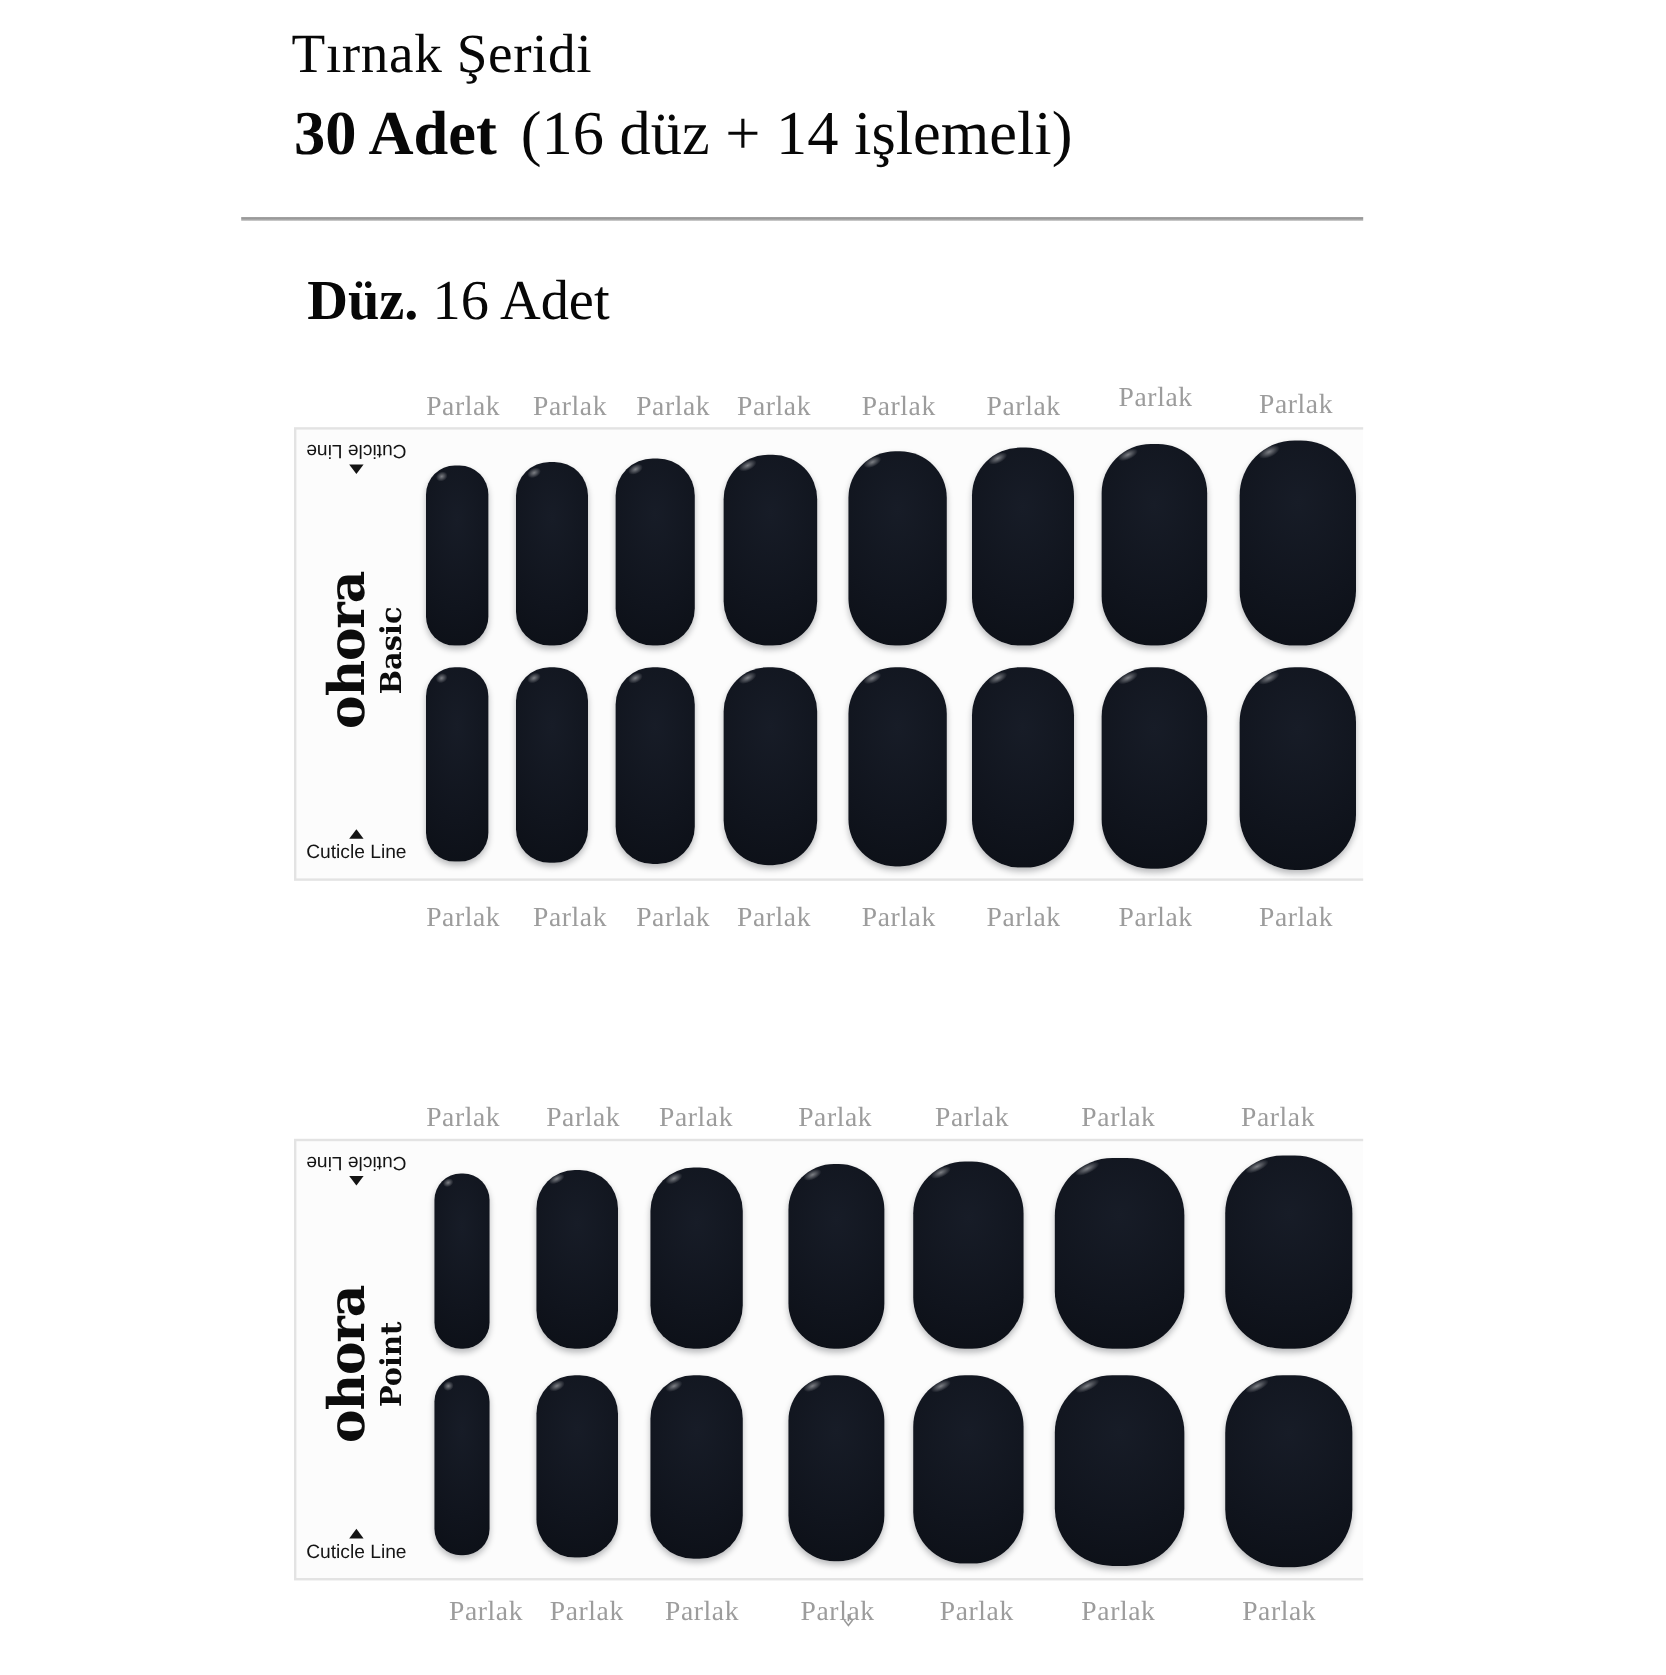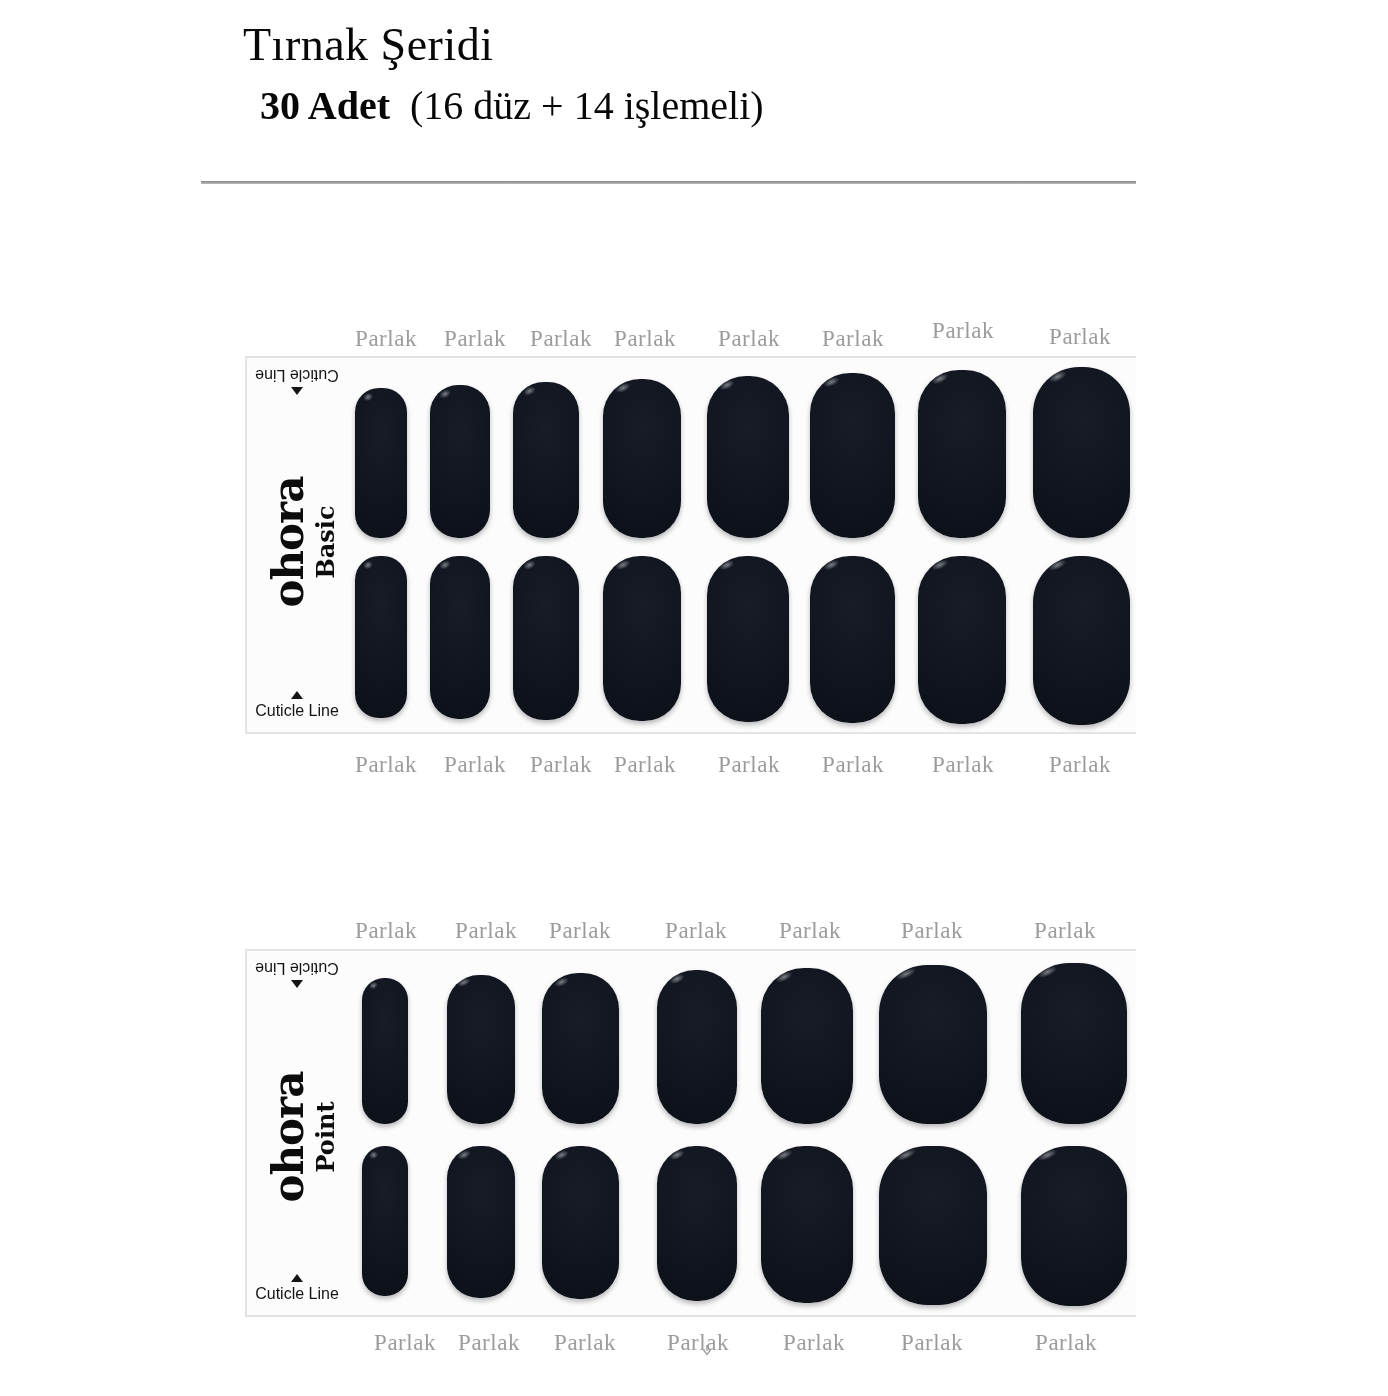--- a/index.html
+++ b/index.html
@@ -2,21 +2,21 @@
 <html style="--c-nail: #10141d; --c-label: #9c9c9c; --c-sheet: #fcfcfc; --c-sheet-border: #e3e3e3;"><head>
 <meta charset="utf-8">
 <style>
   * { margin:0; padding:0; box-sizing:border-box; }
   html,body { background:#ffffff; }
   #page {
     position:relative; width:1136px; height:1396px; background:#fff; overflow:hidden;
     font-family:"Liberation Serif", serif; color:#070707;padding-left:47px;
   }
   .title { position:absolute; left:243px; top:18px; font-size:46px; letter-spacing:.5px; }
-  .subtitle { position:absolute; left:260px; top:82px; font-size:40px; }
+  .subtitle { position:absolute; left:245px; top:82px; font-size:52px; }
   .subtitle .bld { font-weight:700; }
   .subtitle .rest { margin-left:20px; }
   .rule { position:absolute; left:201px; top:181px; width:998px; height:3px;
           background:linear-gradient(to bottom,#858585,#bdbdbd); }
   .sec-heading { position:absolute; font-size:47px; white-space:nowrap; }
   .sec-heading .hb { font-weight:700; }
   #sec0-heading { left:256px; top:224px; }
   #sec1-heading { left:266px; top:814px; }
   .label-row { position:absolute; left:0; top:0; width:100%; height:0; }
   .parlak { position:absolute; transform:translateX(-50%); font-size:23px;
@@ -55,20 +55,23 @@
 <div id="page">
 
   <div class="title">Tırnak Şeridi</div>
 
   <div class="subtitle">
     <span class="bld">30 Adet</span><span class="rest">(16 düz + 14 işlemeli)</span>
   </div>
 
   <div class="rule"></div>
 
+  <div class="sec-heading" id="sec0-heading">
+    <span class="hb">Düz.</span><span> 16 Adet</span>
+  </div>
 
   <div class="label-row">
       <span class="parlak" style="left: 386px; top: 326px;">Parlak</span>
       <span class="parlak" style="left: 475px; top: 326px;">Parlak</span>
       <span class="parlak" style="left: 561px; top: 326px;">Parlak</span>
       <span class="parlak" style="left: 645px; top: 326px;">Parlak</span>
       <span class="parlak" style="left: 749px; top: 326px;">Parlak</span>
       <span class="parlak" style="left: 853px; top: 326px;">Parlak</span>
       <span class="parlak" style="left: 963px; top: 318px;">Parlak</span>
       <span class="parlak" style="left: 1080px; top: 324px;">Parlak</span>

